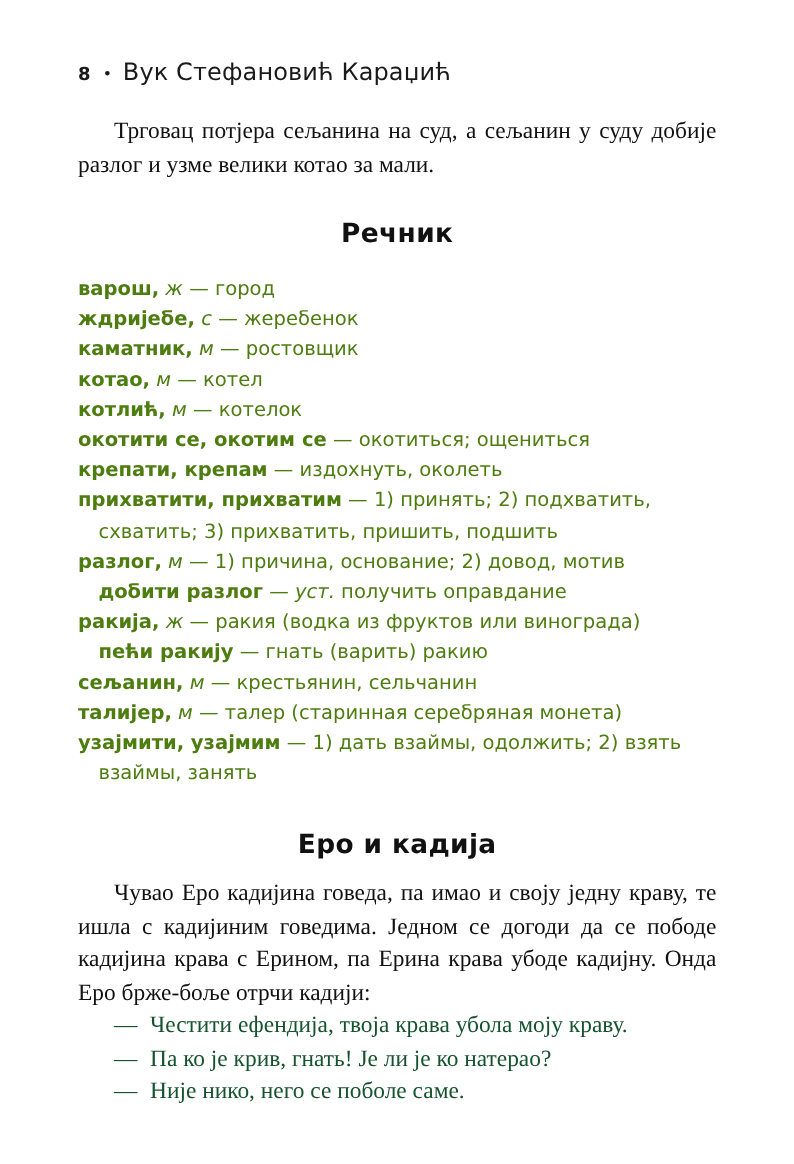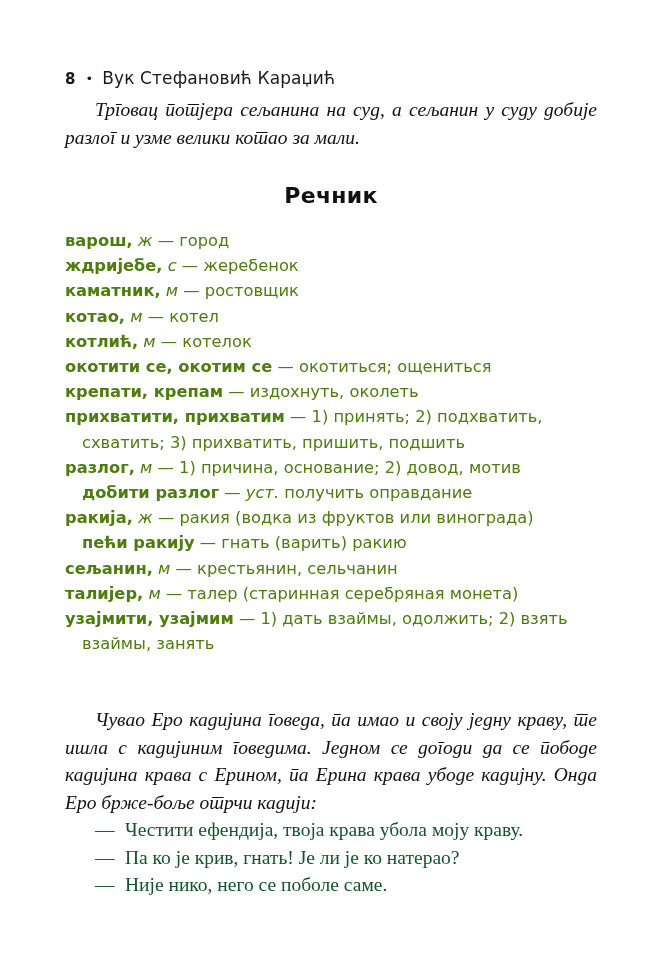--- a/index.html
+++ b/index.html
@@ -44,22 +44,21 @@
     font-size: 15px;
   }
   .running-head .sep {
     margin: 0 9px 0 10px;
     font-size: 13px;
     position: relative;
     top: -1px;
   }
   .running-head .head-title {
     font-weight: 400;
-    font-size: 17px;
-    margin-top: 20px;
+    font-size: 20px;
   }
 
   
   .column {
     position: absolute;
     left: 65px;
     top: 96px;
     width: 532px;
   }
 
@@ -67,21 +66,20 @@
   .para {
     font-family: "Liberation Serif", "DejaVu Serif", serif;
     font-size: 19.5px;
     line-height: 27.5px;
     text-align: justify;
     text-justify: inter-word;
     margin: 0;
     text-indent: 30px;
     color: #111111;
     hyphens: manual;
-    font-style: italic;
   }
 
   
   .section-heading {
     font-family: "DejaVu Sans", "Liberation Sans", sans-serif;
     font-weight: 700;
     font-size: 22px;
     text-align: center;
     color: #111111;
     margin: 0;
@@ -174,20 +172,21 @@
         <li class="gloss-entry sub"><span class="hw">добити разлог</span> <span>—</span> <span class="lbl">уст.</span> <span class="df">получить оправдание</span></li>
         <li class="gloss-entry"><span class="hw">ракија,</span> <span class="gm">ж</span> <span>—</span> <span class="df">ракия (водка из фруктов или винограда)</span></li>
         <li class="gloss-entry sub"><span class="hw">пећи ракију</span> <span>—</span> <span class="df">гнать (варить) ракию</span></li>
         <li class="gloss-entry"><span class="hw">сељанин,</span> <span class="gm">м</span> <span>—</span> <span class="df">крестьянин, сельчанин</span></li>
         <li class="gloss-entry"><span class="hw">талијер,</span> <span class="gm">м</span> <span>—</span> <span class="df">талер (старинная серебряная монета)</span></li>
         <li class="gloss-entry"><span class="hw">узајмити, узајмим</span> <span>—</span> <span class="df">1) дать взаймы, одолжить; 2) взять взаймы, занять</span></li>
       </ul>
 
     <div class="gap-before-story"></div>
 
+    <div class="section-heading heading-story">Еро и кадија</div>
 
     <div class="gap-after-story-heading"></div>
 
     <p class="para">Чувао Еро кадијина говеда, па имао и своју једну краву, те ишла с кадијиним говедима. Једном се догоди да се пободе кадијина крава с Ерином, па Ерина крава убоде кадијну. Онда Еро брже-боље отрчи кадији:</p>
 
     <div id="dialogue-block">
         <p class="dialogue"><span class="dash">—</span><span>Честити ефендија, твоја крава убола моју краву.</span></p>
         <p class="dialogue"><span class="dash">—</span><span>Па ко је крив, гнать! Је ли је ко натерао?</span></p>
         <p class="dialogue"><span class="dash">—</span><span>Није нико, него се поболе саме.</span></p>
       </div>

